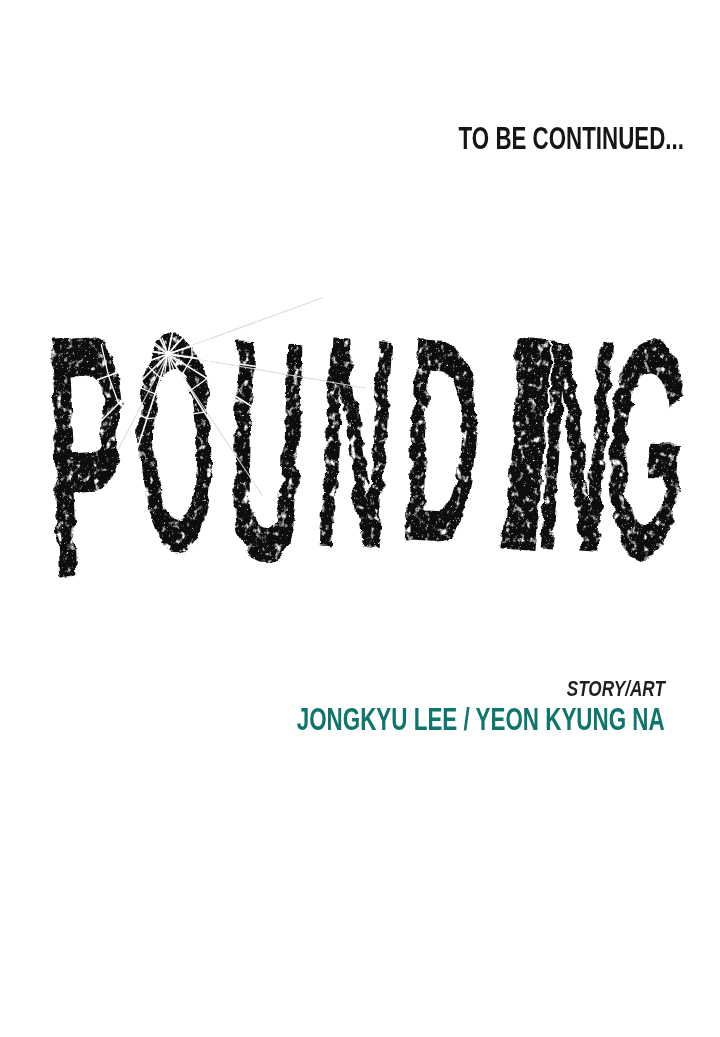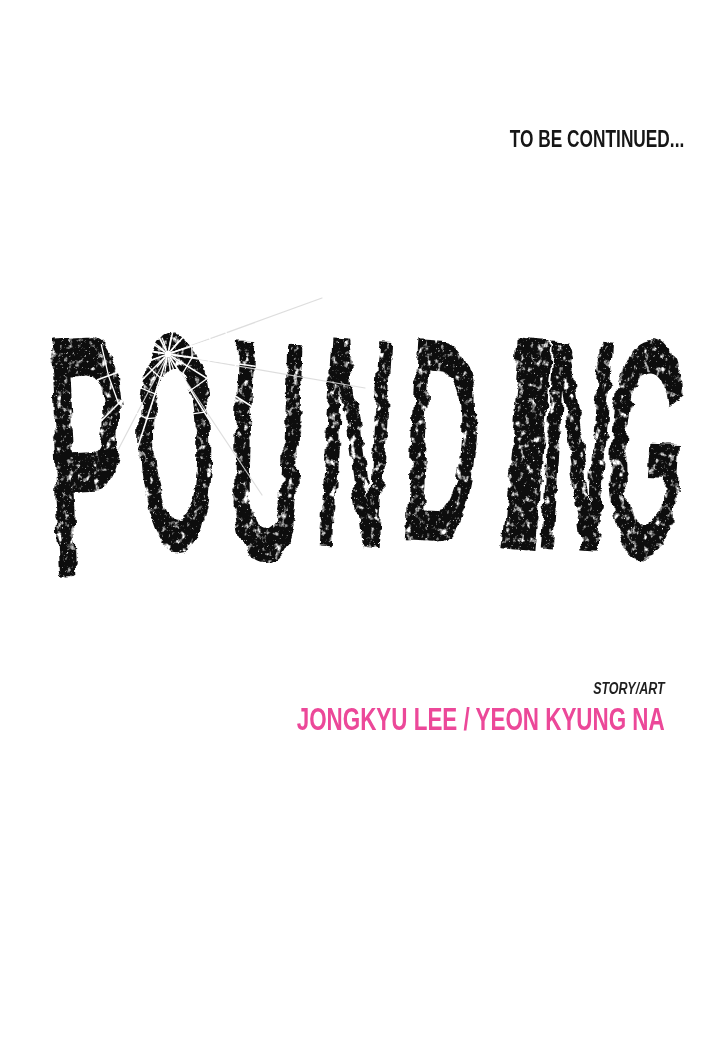--- a/index.html
+++ b/index.html
@@ -4,38 +4,38 @@
 <style>
   html,body { margin:0; padding:0; background:#ffffff; }
   .page {
     position:relative; width:720px; height:1037px; background:#ffffff;
     overflow:hidden; font-family:"Liberation Sans", sans-serif;
   }
   .sx { display:inline-block; white-space:nowrap; transform-origin:100% 50%; }
 
   .tbc {
     position:absolute; top:121px; right:36px;
-    font-weight:700; font-size:24px; line-height:36px;
+    font-weight:700; font-size:31px; line-height:36px;
     color:#161616; white-space:nowrap; text-align:right;
   }
   .tbc .sx { transform:scaleX(0.72); }
 
   .title-wrap { position:absolute; top:290px; left:0; width:720px; height:335px; }
   .title-wrap svg { display:block; }
 
   .credits { position:absolute; top:676px; right:55px; text-align:right; color:#1a1a1a; }
   .credit-group { margin:0 0 16px 0; }
   .credit-role {
-    font-style:italic; font-weight:700; font-size:16px; line-height:26px;
+    font-style:italic; font-weight:700; font-size:22px; line-height:26px;
     color:#1f1f1f; white-space:nowrap;
   }
   .credit-role .sx { transform:scaleX(0.78); }
   .credit-name {
     font-weight:700; font-size:32px; line-height:34px;
-    color:#ec4899; white-space:nowrap;
+    color:#0f766e; white-space:nowrap;
   }
   .credit-name .sx { transform:scaleX(0.70); }
 </style>
 </head>
 <body>
 
 <div class="page">
 
   <div class="tbc">
     <span class="sx">TO BE CONTINUED...</span>

